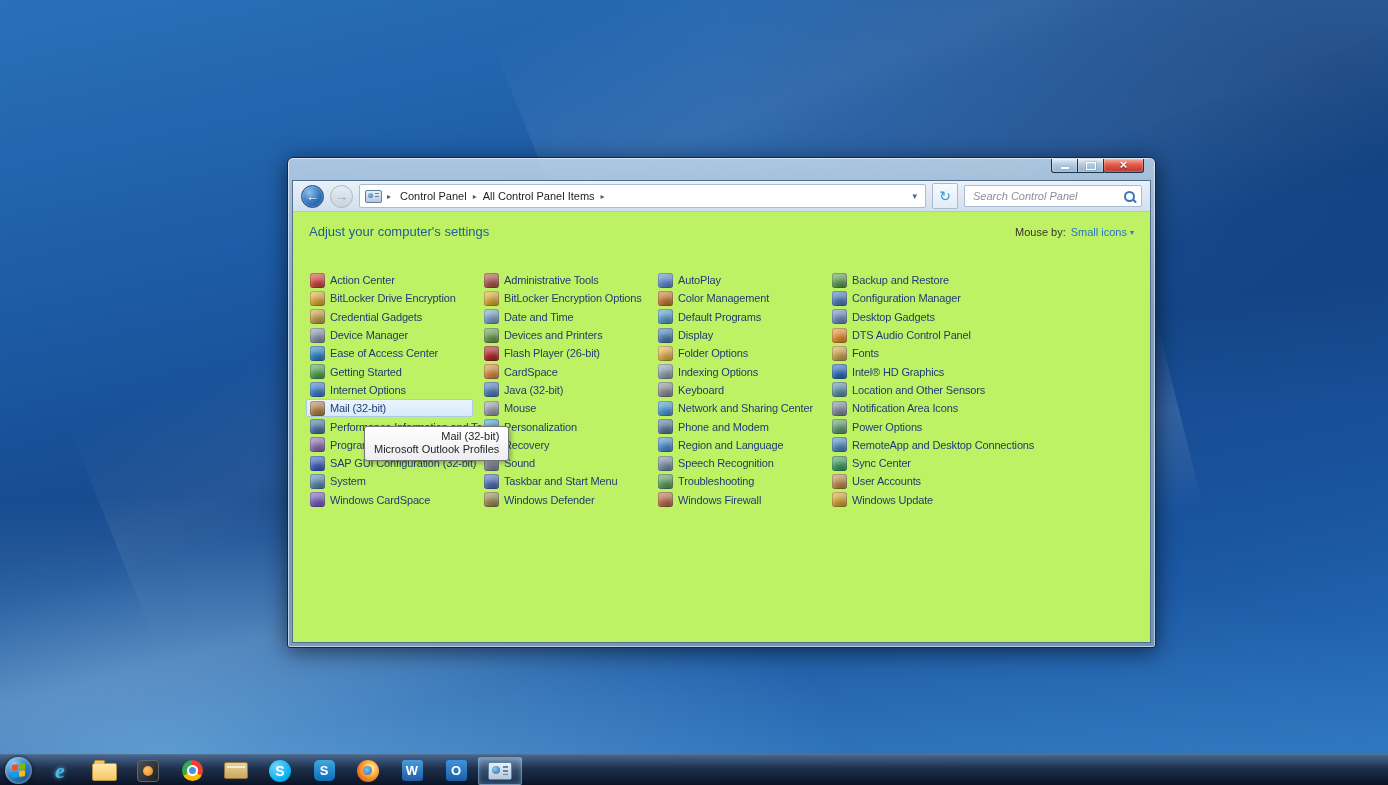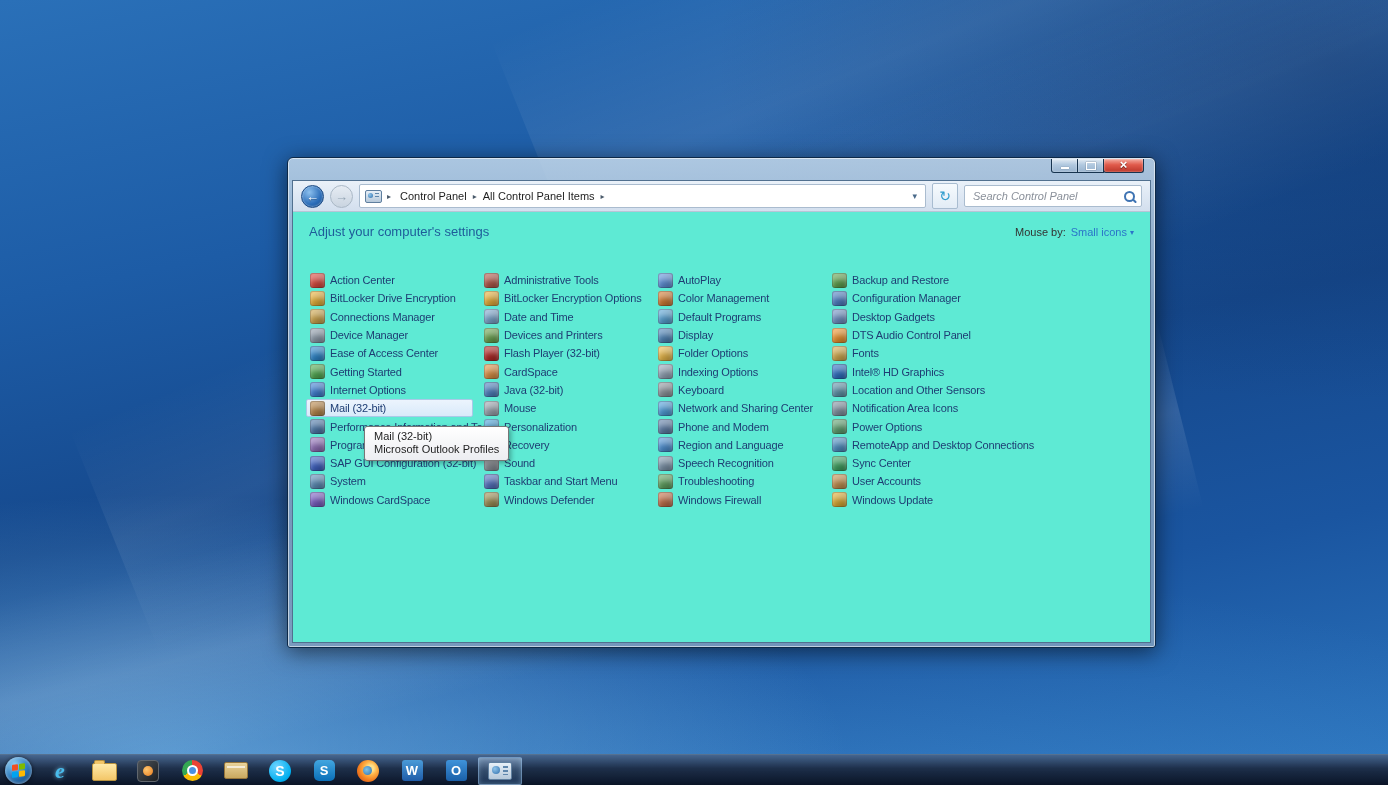--- a/index.html
+++ b/index.html
@@ -59,21 +59,21 @@
     background:linear-gradient(180deg,#f6fafd,#e2ecf6);display:flex;align-items:center;justify-content:center;}
   .refresh-glyph{color:#2e9ccd;font-size:14px;line-height:1;}
   .search-box{width:178px;height:22px;flex:0 0 auto;display:flex;align-items:center;gap:4px;
     background:#fff;border:1px solid #aabccf;border-radius:2px;padding:0 6px;box-sizing:border-box;}
   .search-input{flex:1;min-width:0;border:none;outline:none;background:transparent;font-family:"Liberation Sans",sans-serif;font-size:11px;color:#333;}
   .search-input::placeholder{color:#8a909a;font-style:italic;}
   .mag{width:7px;height:7px;border:2px solid #3f74b3;border-radius:50%;position:relative;flex:0 0 auto;}
   .mag::after{content:'';position:absolute;width:5px;height:2px;background:#3f74b3;right:-4px;bottom:-2px;transform:rotate(45deg);border-radius:1px;}
 
   
-  .client{flex:1;position:relative;background:#5eead4;overflow:hidden;}
+  .client{flex:1;position:relative;background:#bef264;overflow:hidden;text-align:right;}
   .page-header{position:absolute;left:16px;top:12px;font-size:13px;color:#1e5c99;}
   .view-by{position:absolute;right:16px;top:14px;display:flex;align-items:center;gap:5px;font-size:11px;color:#333;}
   .view-link{color:#2a74c9;display:flex;align-items:center;gap:3px;}
   .view-arrow{font-size:8px;color:#2a74c9;}
 
   .items{position:absolute;left:0;top:59px;right:0;bottom:0;}
   .cp-col{position:absolute;top:0;display:flex;flex-direction:column;}
   .cp-item{display:flex;align-items:center;gap:5px;height:18.3px;width:167px;padding:0 3px;box-sizing:border-box;
     border:1px solid transparent;border-radius:2px;}
   .cp-item.highlighted{background:linear-gradient(180deg,#ecf4fd,#d8eafa);border-color:#a9c9e8;}
@@ -199,21 +199,21 @@
               <div class="cp-item">
                 <span class="cp-ic" style="background: linear-gradient(135deg, rgb(216, 74, 63) 20%, rgb(133, 45, 39));"></span>
                 <span class="cp-label">Action Center</span>
               </div>
               <div class="cp-item">
                 <span class="cp-ic" style="background: linear-gradient(135deg, rgb(226, 173, 58) 20%, rgb(140, 107, 35));"></span>
                 <span class="cp-label">BitLocker Drive Encryption</span>
               </div>
               <div class="cp-item">
                 <span class="cp-ic" style="background: linear-gradient(135deg, rgb(201, 162, 75) 20%, rgb(124, 100, 46));"></span>
-                <span class="cp-label">Connections Manager</span>
+                <span class="cp-label">Credential Gadgets</span>
               </div>
               <div class="cp-item">
                 <span class="cp-ic" style="background: linear-gradient(135deg, rgb(141, 154, 168) 20%, rgb(87, 95, 104));"></span>
                 <span class="cp-label">Device Manager</span>
               </div>
               <div class="cp-item">
                 <span class="cp-ic" style="background: linear-gradient(135deg, rgb(47, 134, 201) 20%, rgb(29, 83, 124));"></span>
                 <span class="cp-label">Ease of Access Center</span>
               </div>
               <div class="cp-item">
@@ -261,21 +261,21 @@
               <div class="cp-item">
                 <span class="cp-ic" style="background: linear-gradient(135deg, rgb(123, 163, 201) 20%, rgb(76, 101, 124));"></span>
                 <span class="cp-label">Date and Time</span>
               </div>
               <div class="cp-item">
                 <span class="cp-ic" style="background: linear-gradient(135deg, rgb(106, 160, 79) 20%, rgb(65, 99, 48));"></span>
                 <span class="cp-label">Devices and Printers</span>
               </div>
               <div class="cp-item">
                 <span class="cp-ic" style="background: linear-gradient(135deg, rgb(176, 42, 40) 20%, rgb(109, 26, 24));"></span>
-                <span class="cp-label">Flash Player (32-bit)</span>
+                <span class="cp-label">Flash Player (26-bit)</span>
               </div>
               <div class="cp-item">
                 <span class="cp-ic" style="background: linear-gradient(135deg, rgb(217, 143, 69) 20%, rgb(134, 88, 42));"></span>
                 <span class="cp-label">CardSpace</span>
               </div>
               <div class="cp-item">
                 <span class="cp-ic" style="background: linear-gradient(135deg, rgb(79, 129, 189) 20%, rgb(48, 79, 117));"></span>
                 <span class="cp-label">Java (32-bit)</span>
               </div>
               <div class="cp-item">

